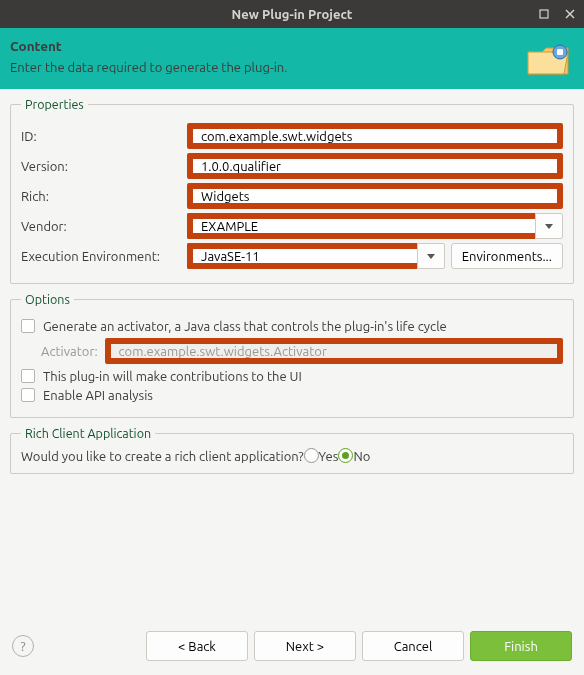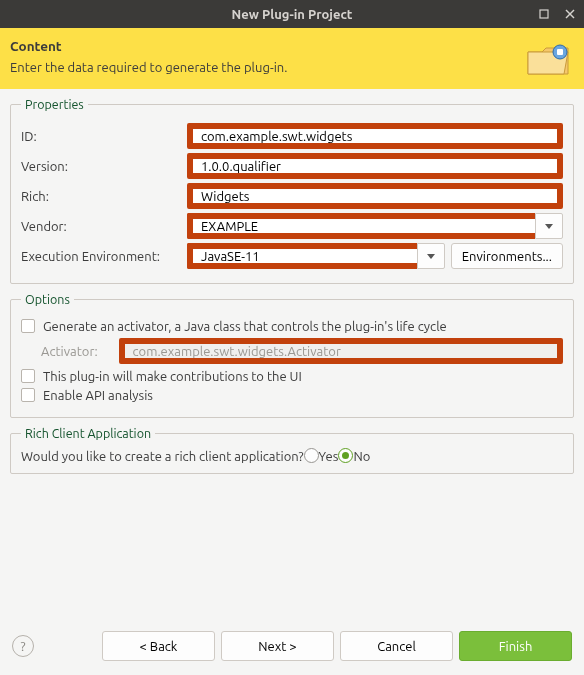--- a/index.html
+++ b/index.html
@@ -1,48 +1,48 @@
 <!DOCTYPE html>
 <html><head>
 <meta charset="utf-8">
 <style>
   * { box-sizing: border-box; font-family: "Ubuntu", "Segoe UI", sans-serif; }
   body { margin: 0; background: #f5f5f4; width: 584px; height: 675px; overflow: hidden; color: #3c3c3c; }
   .titlebar { height: 28px; background: #3b3a38; color: #d6d3cf; display: flex; align-items: center; justify-content: center; position: relative; font-weight: 600; font-size: 13px; }
   .titlebar .win-controls { position: absolute; right: 6px; top: 0; height: 100%; display: flex; align-items: center; gap: 10px; }
   .titlebar .win-btn { width: 16px; height: 16px; display: flex; align-items: center; justify-content: center; color: #d6d3cf; font-size: 11px; cursor: pointer; }
-  .header { padding: 10px 12px 8px 10px; display: flex; align-items: flex-start; justify-content: space-between; background: #fde047; }
+  .header { padding: 10px 12px 8px 10px; display: flex; align-items: flex-start; justify-content: space-between; background: #14b8a6; }
   .header-text h2 { margin: 0 0 6px 0; font-size: 13.5px; font-weight: 700; }
   .header-text p { margin: 0; font-size: 13px; color: #3c3c3c; }
   .header-icon svg { width: 48px; height: 40px; }
   .content { padding: 0 10px; }
   fieldset { border: 1px solid #cfcac4; border-radius: 2px; margin: 8px 0 0 0; padding: 8px 10px 10px 10px; }
   legend { font-size: 12.5px; color: #14532d; padding: 0 4px; }
   .form-row { display: flex; align-items: center; margin: 4px 0; gap: 6px; }
   .form-row label.fld-label { min-width: 160px; font-size: 13px; }
   input[type=text] { flex: 1; height: 26px; border: 6px solid #c2410c; background: #fff; padding: 2px 8px; font-size: 13px; border-radius: 2px; }
   input[type=text]:disabled { background: #f0efee; color: #9a9893; }
   .combo { display: flex; flex: 1; }
   .combo input { flex: 1; border-right: none; border-radius: 2px 0 0 2px; }
   .combo .combo-btn { width: 28px; height: 26px; border: 1px solid #cfcac4; background: #fdfdfd; display: flex; align-items: center; justify-content: center; border-radius: 0 2px 2px 0; cursor: pointer; }
   .chev::before { content: ""; display: block; width: 0; height: 0; border-left: 4px solid transparent; border-right: 4px solid transparent; border-top: 5px solid #555; }
   button.secondary { height: 26px; padding: 0 10px; border: 1px solid #cfcac4; background: #fdfdfd; font-size: 13px; border-radius: 3px; cursor: pointer; }
   .check-row { display: flex; align-items: center; gap: 8px; margin: 5px 0; font-size: 13px; }
   .checkbox { width: 14px; height: 14px; border: 1px solid #b9b4ad; border-radius: 2px; background: #fff; cursor: pointer; flex-shrink: 0; }
-  .activator-row { margin-left: 20px; display: flex; align-items: center; gap: 21px; }
+  .activator-row { margin-left: 20px; display: flex; align-items: center; gap: 7px; }
   .activator-row label { color: #9a9893; font-size: 13px; }
   .rca-row { display: flex; align-items: center; justify-content: flex-start; font-size: 13px; }
   .radios { display: flex; align-items: center; }
   .radio { width: 15px; height: 15px; border: 1px solid #989692; border-radius: 50%; display: inline-flex; align-items: center; justify-content: center; cursor: pointer; background:#fdfdfd;}
   .radio.checked { border-color: #5fa022; }
   .radio.checked::after { content: ""; width: 7px; height: 7px; border-radius: 50%; background: #5fa022; }
   .footer { position: absolute; bottom: 0; left: 0; right: 0; padding: 10px 12px 14px 12px; display: flex; align-items: center; gap: 6px; background: #f5f5f4; }
   .help { width: 22px; height: 22px; border: 1.5px solid #b5b1ab; border-radius: 50%; display: flex; align-items: center; justify-content: center; color: #8a8883; font-size: 13px; cursor: pointer; }
   .spacer { flex: 1; }
-  .nav-btn { width: 113px; height: 30px; border: 1px solid #cfcac4; background: #fdfdfd; border-radius: 3px; font-size: 13px; cursor: pointer; }
+  .nav-btn { width: 102px; height: 30px; border: 1px solid #cfcac4; background: #fdfdfd; border-radius: 3px; font-size: 13px; cursor: pointer; }
   .nav-btn.primary { background: #7bbf3b; border-color: #6aad2f; color: #fff; }
 </style>
 </head>
 <body>
 
 <div class="titlebar">
   <span>New Plug-in Project</span>
   <div class="win-controls">
     <div class="win-btn">
       <svg width="10" height="10">

